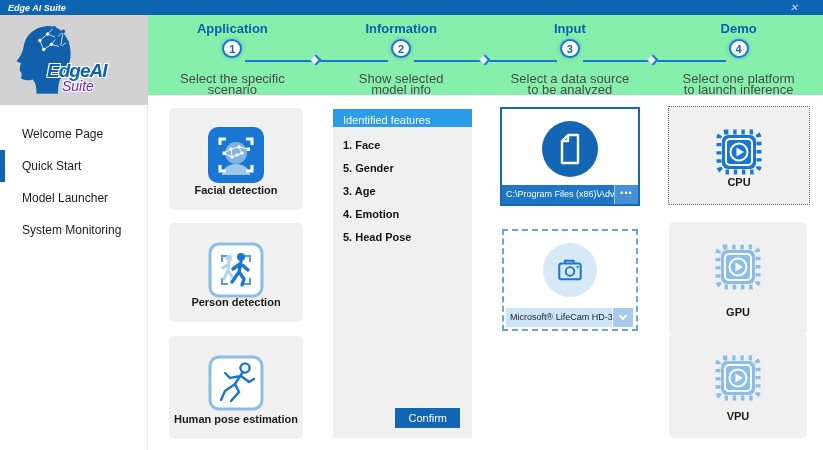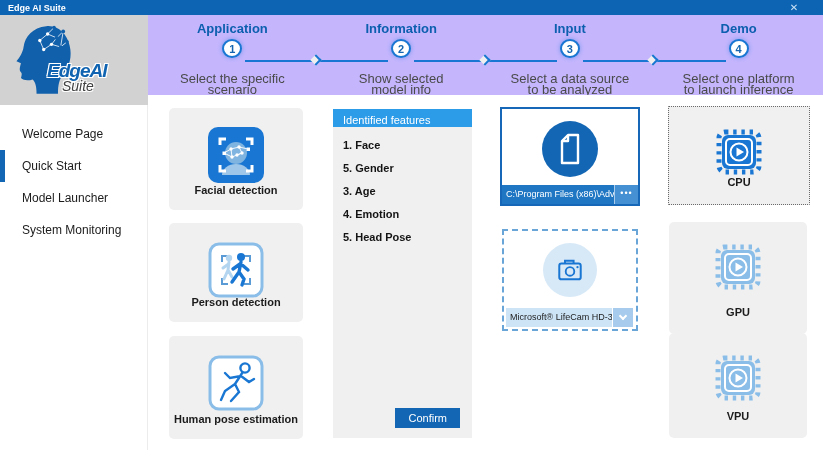--- a/index.html
+++ b/index.html
@@ -1,37 +1,37 @@
 <!DOCTYPE html>
 <html><head>
 <meta charset="utf-8">
 <style>
   * { margin:0; padding:0; box-sizing:border-box; }
   html,body { width:823px; height:450px; font-family:"Liberation Sans", sans-serif; background:#fff; overflow:hidden; }
   .window { position:relative; width:823px; height:450px; background:#fff; cursor:default; }
 
   
-  .titlebar { position:absolute; left:0; top:0; width:823px; height:15px; background:#0d64b3; display:flex; align-items:center; }
+  .titlebar { position:absolute; left:0; top:0; width:823px; height:15px; background:#0d64b3; display:flex; align-items:center;font-style:italic; }
   .titlebar .t-title { color:#ffffff; font-size:9px; font-weight:bold; padding-left:8px; }
   .titlebar .t-close { position:absolute; right:22px; top:1px; color:#cde3f5; font-size:10px; width:14px; height:13px; text-align:center; line-height:13px; cursor:pointer; }
 
   
   .sidebar { position:absolute; left:0; top:15px; width:148px; height:435px; background:#ffffff; border-right:1px solid #ececec; }
   .logo { position:relative; width:148px; height:90px; background:#d2d2d2; overflow:hidden; }
   .logo svg { position:absolute; left:6px; top:6px; }
   .logo-line1 { position:absolute; left:47px; top:45px; font-size:19px; font-weight:bold; font-style:italic; color:#0f63b0; letter-spacing:-1px;
       text-shadow:-1px -1px 0 #fff, 1px -1px 0 #fff, -1px 1px 0 #fff, 1px 1px 0 #fff; }
-  .logo-line2 { position:absolute; left:62px; top:63px; font-size:14px; font-style:italic; color:#404040;
+  .logo-line2 { position:absolute; left:62px; top:63px; font-size:14px; font-style:italic; color:#6d28d9;
       text-shadow:-1px -1px 0 #fff, 1px -1px 0 #fff, -1px 1px 0 #fff, 1px 1px 0 #fff; }
   .menu { margin-top:13px; }
   .menu-item { position:relative; height:32px; line-height:32px; padding-left:22px; font-size:12px; color:#1b1b1b; cursor:pointer; }
   .menu-item.active::before { content:""; position:absolute; left:0; top:0; width:5px; height:32px; background:#1366b4; }
 
   
-  .stepper { position:absolute; left:148px; top:15px; width:675px; height:80px; background:#c4b5fd; }
+  .stepper { position:absolute; left:148px; top:15px; width:675px; height:80px; background:#86efac; }
   .steps-row { position:absolute; inset:0; display:flex; }
   .step { width:25%; display:flex; flex-direction:column; align-items:center; }
   .step-title { margin-top:6px; font-size:13px; font-weight:bold; color:#0c5fae; }
   .step-circle { margin-top:3px; width:20px; height:20px; border-radius:50%; background:#fff; border:2px solid #1976d2;
       color:#1565b0; font-size:11px; font-weight:bold; display:flex; align-items:center; justify-content:center;
       box-shadow:0 0 4px rgba(25,118,210,.45); cursor:pointer; z-index:2; }
   .step-desc { margin-top:15px; font-size:13px; color:#4a4a4a; text-align:center; line-height:11px; width:120px; }
   .connector { position:absolute; top:45px; height:2px; background:#1976d2; z-index:1; }
   .connector .arrow { position:absolute; top:-4px; width:8px; height:8px; border-top:2px solid #1976d2; border-right:2px solid #1976d2; transform:rotate(45deg); background:#efefef; }
   .c1 { left:calc(12.5% + 13px); width:calc(25% - 26px); }

